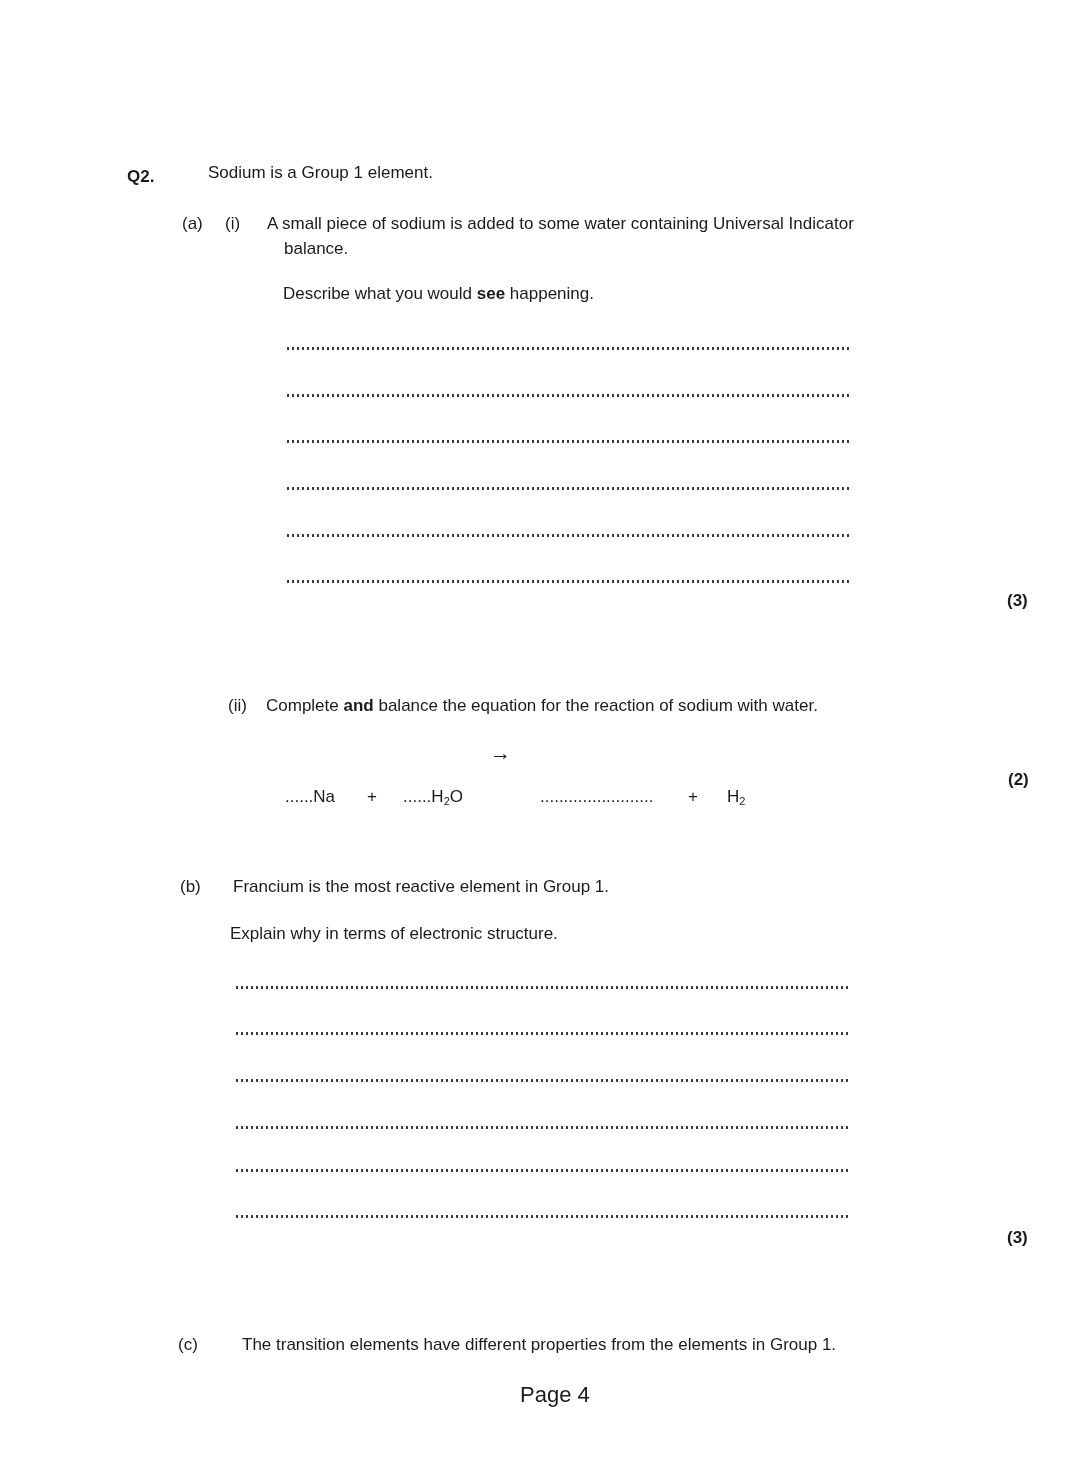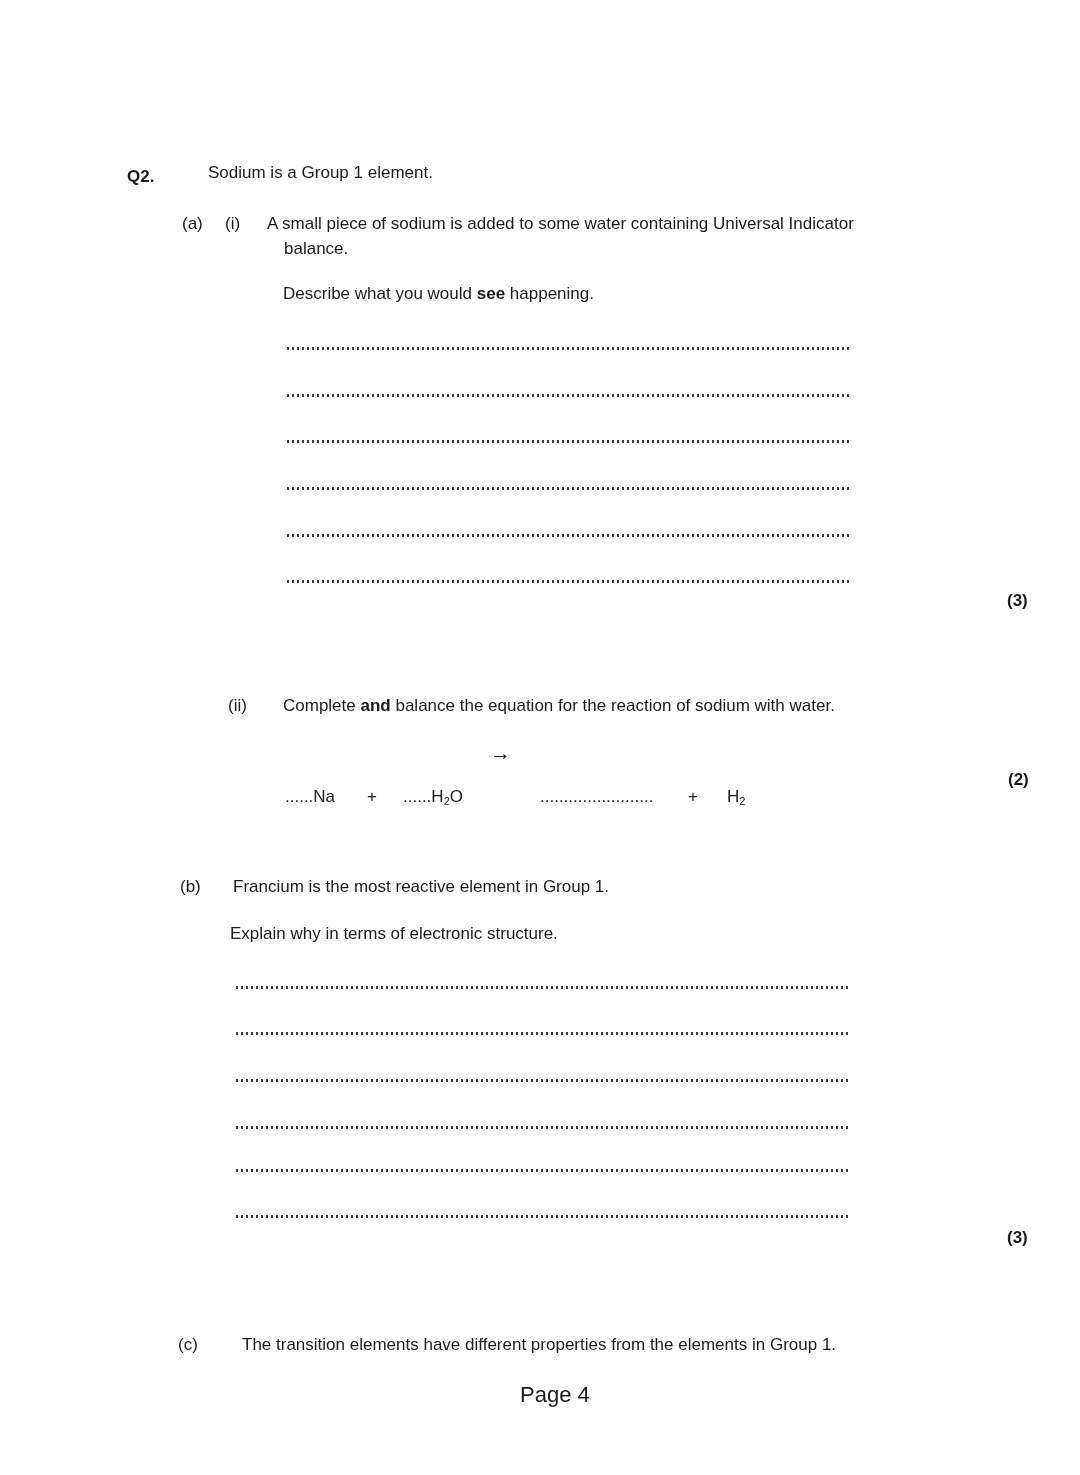--- a/index.html
+++ b/index.html
@@ -52,21 +52,21 @@
 <div class="answer-line" style="left:287px; top:347px; width:565px;"></div>
 <div class="answer-line" style="left:287px; top:394px; width:565px;"></div>
 <div class="answer-line" style="left:287px; top:440px; width:565px;"></div>
 <div class="answer-line" style="left:287px; top:487px; width:565px;"></div>
 <div class="answer-line" style="left:287px; top:534px; width:565px;"></div>
 <div class="answer-line" style="left:287px; top:580px; width:565px;"></div>
 
 <span class="abs marks" style="left:1007px; top:591px;">(3)</span>
 
 <span class="abs txt" style="left:228px; top:695px;">(ii)</span>
-<span class="abs txt" style="left:283px; top:695px;text-align:center;"><span>Complete </span><span class="bold">and</span><span> balance the equation for the reaction of sodium with water.</span></span>
+<span class="abs txt" style="left:266px; top:695px;text-align:center;"><span>Complete </span><span class="bold">and</span><span> balance the equation for the reaction of sodium with water.</span></span>
 
 <span class="abs eq" style="left:285px; top:744px;">......Na</span>
 <span class="abs eq" style="left:367px; top:744px;">+</span>
 <span class="abs eq" style="left:403px; top:744px;"><span>......H</span><sub>2</sub><span>O</span></span>
 <span class="abs arrow" style="left:490px; top:742px;">→</span>
 <span class="abs eq" style="left:540px; top:744px;">........................</span>
 <span class="abs eq" style="left:688px; top:744px;">+</span>
 <span class="abs eq" style="left:727px; top:744px;"><span>H</span><sub>2</sub></span>
 
 <span class="abs marks" style="left:1008px; top:770px;">(2)</span>

